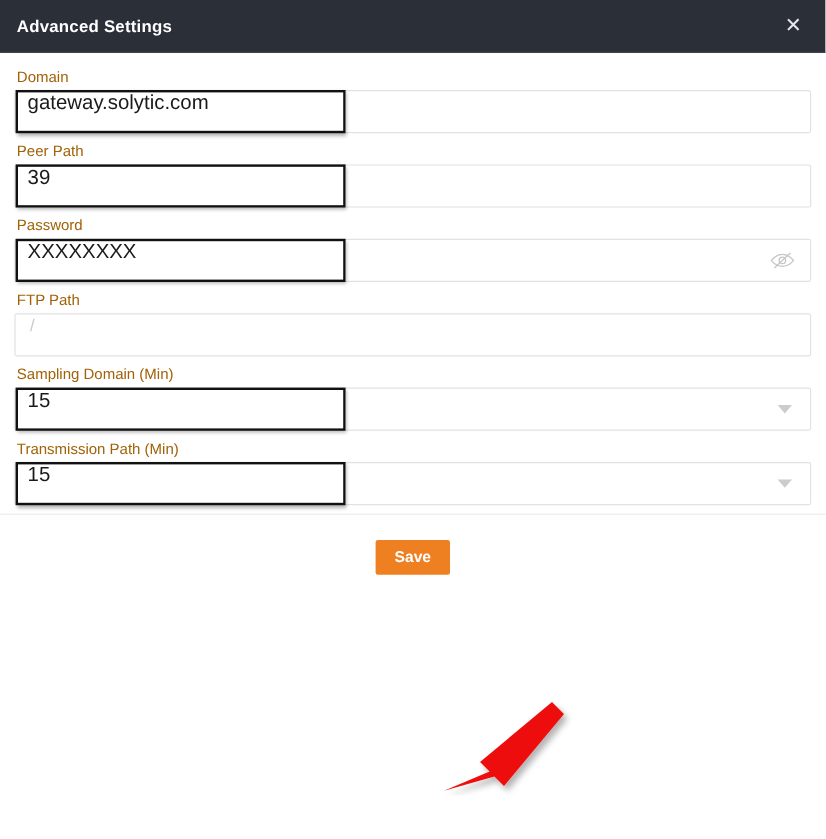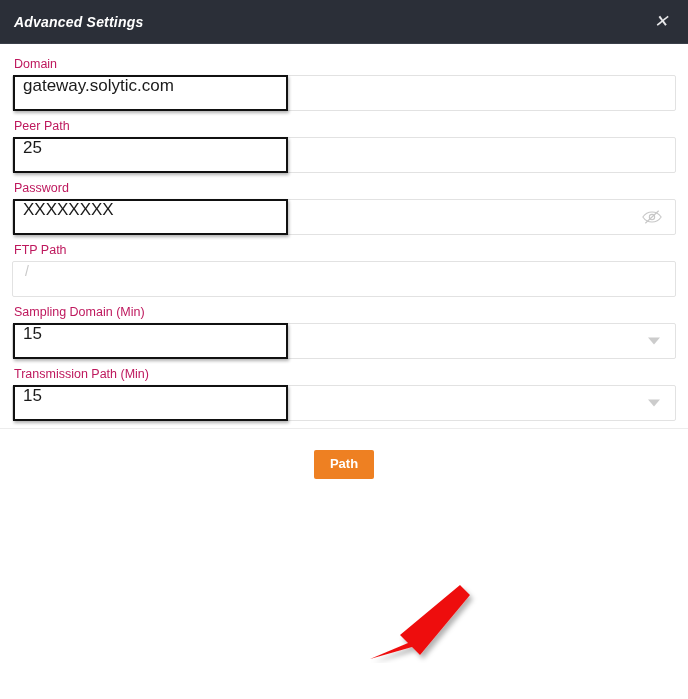--- a/index.html
+++ b/index.html
@@ -17,21 +17,20 @@
   }
   
   .titlebar {
     height: 44px;
     background: #2b2f38;
     display: flex;
     align-items: center;
     justify-content: space-between;
     padding: 0 16px 0 14px;
     border-bottom: 1px solid #3a3f49;
-    font-style: italic;
   }
   .titlebar-title {
     color: #ffffff;
     font-size: 14px;
     font-weight: bold;
     letter-spacing: .2px;
   }
   .close-btn {
     color: #e8e8ea;
     font-size: 17px;
@@ -44,21 +43,21 @@
   
   .form {
     padding: 12px 12px 0 12px;
   }
   .field {
     position: relative;
     margin-bottom: 7px;
   }
   .field-label {
     display: block;
-    color: #be185d;
+    color: #a16207;
     font-size: 12.5px;
     padding: 0 2px 3px 2px;
     line-height: 16px;
   }
   .input-wrap {
     position: relative;
     height: 36px;
   }
   .input-box {
     width: 100%;
@@ -150,21 +149,21 @@
       <div class="field">
         <label class="field-label">Domain</label>
         <div class="input-wrap">
           <div class="input-box">gateway.solytic.com</div>
           <div class="annot-box"></div>
         </div>
       </div>
       <div class="field">
         <label class="field-label">Peer Path</label>
         <div class="input-wrap">
-          <div class="input-box">25</div>
+          <div class="input-box">39</div>
           <div class="annot-box"></div>
         </div>
       </div>
       <div class="field">
         <label class="field-label">Password</label>
         <div class="input-wrap">
           <div class="input-box">XXXXXXXX</div>
           <svg class="eye-icon" viewBox="0 0 24 18">
             <path d="M1 9s4-6 11-6 11 6 11 6-4 6-11 6S1 9 1 9z" fill="none" stroke="#9a9a9a" stroke-width="1.3"></path>
             <circle cx="12" cy="9" r="3.2" fill="none" stroke="#9a9a9a" stroke-width="1.3"></circle>
@@ -191,21 +190,21 @@
         <label class="field-label">Transmission Path (Min)</label>
         <div class="input-wrap">
           <div class="input-box">15</div>
           <span class="chevron"></span>
           <div class="annot-box"></div>
         </div>
       </div>
     </div>
 
   <div class="footer">
-    <button class="save-btn">Path</button>
+    <button class="save-btn">Save</button>
   </div>
 
   <svg class="arrow-annot" viewBox="0 0 120 80">
     <defs>
       <filter id="arrowShadow" x="-30%" y="-30%" width="180%" height="180%">
         <feDropShadow dx="3" dy="4" stdDeviation="2.5" flood-color="#000000" flood-opacity="0.30"></feDropShadow>
       </filter>
     </defs>
     <g filter="url(#arrowShadow)">
       <polygon points="2,76 40,60 32,52 92,2 102,12 52,72 44,64" fill="#ee1111"></polygon>

